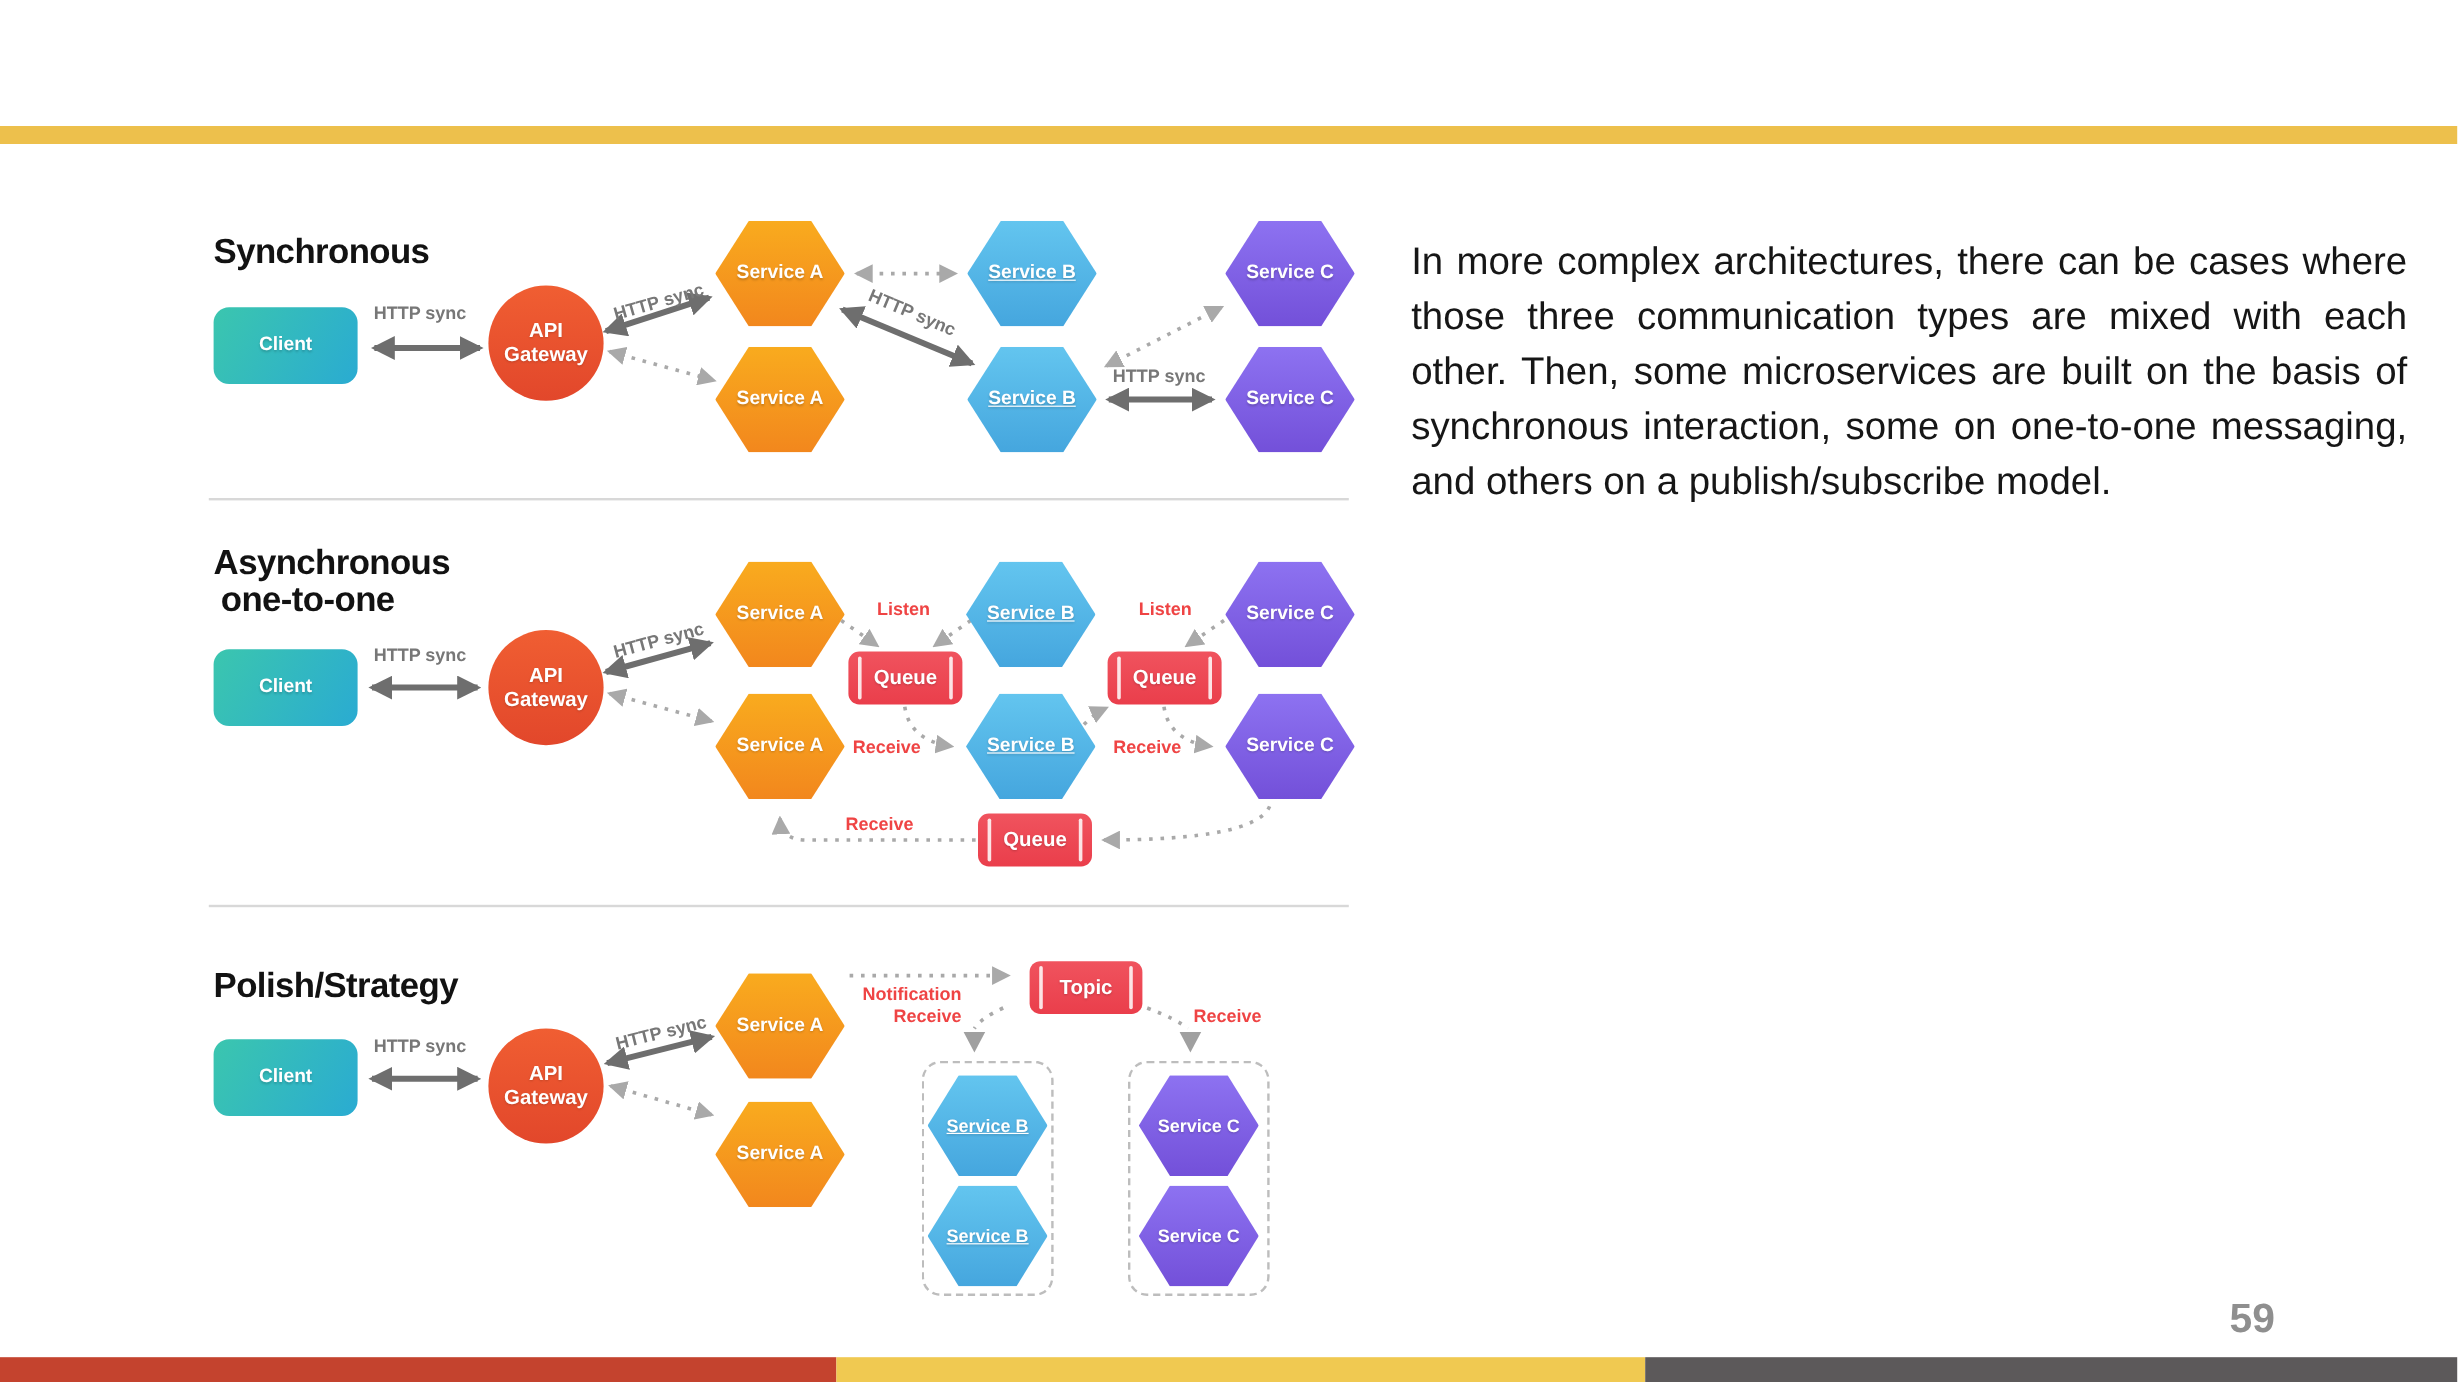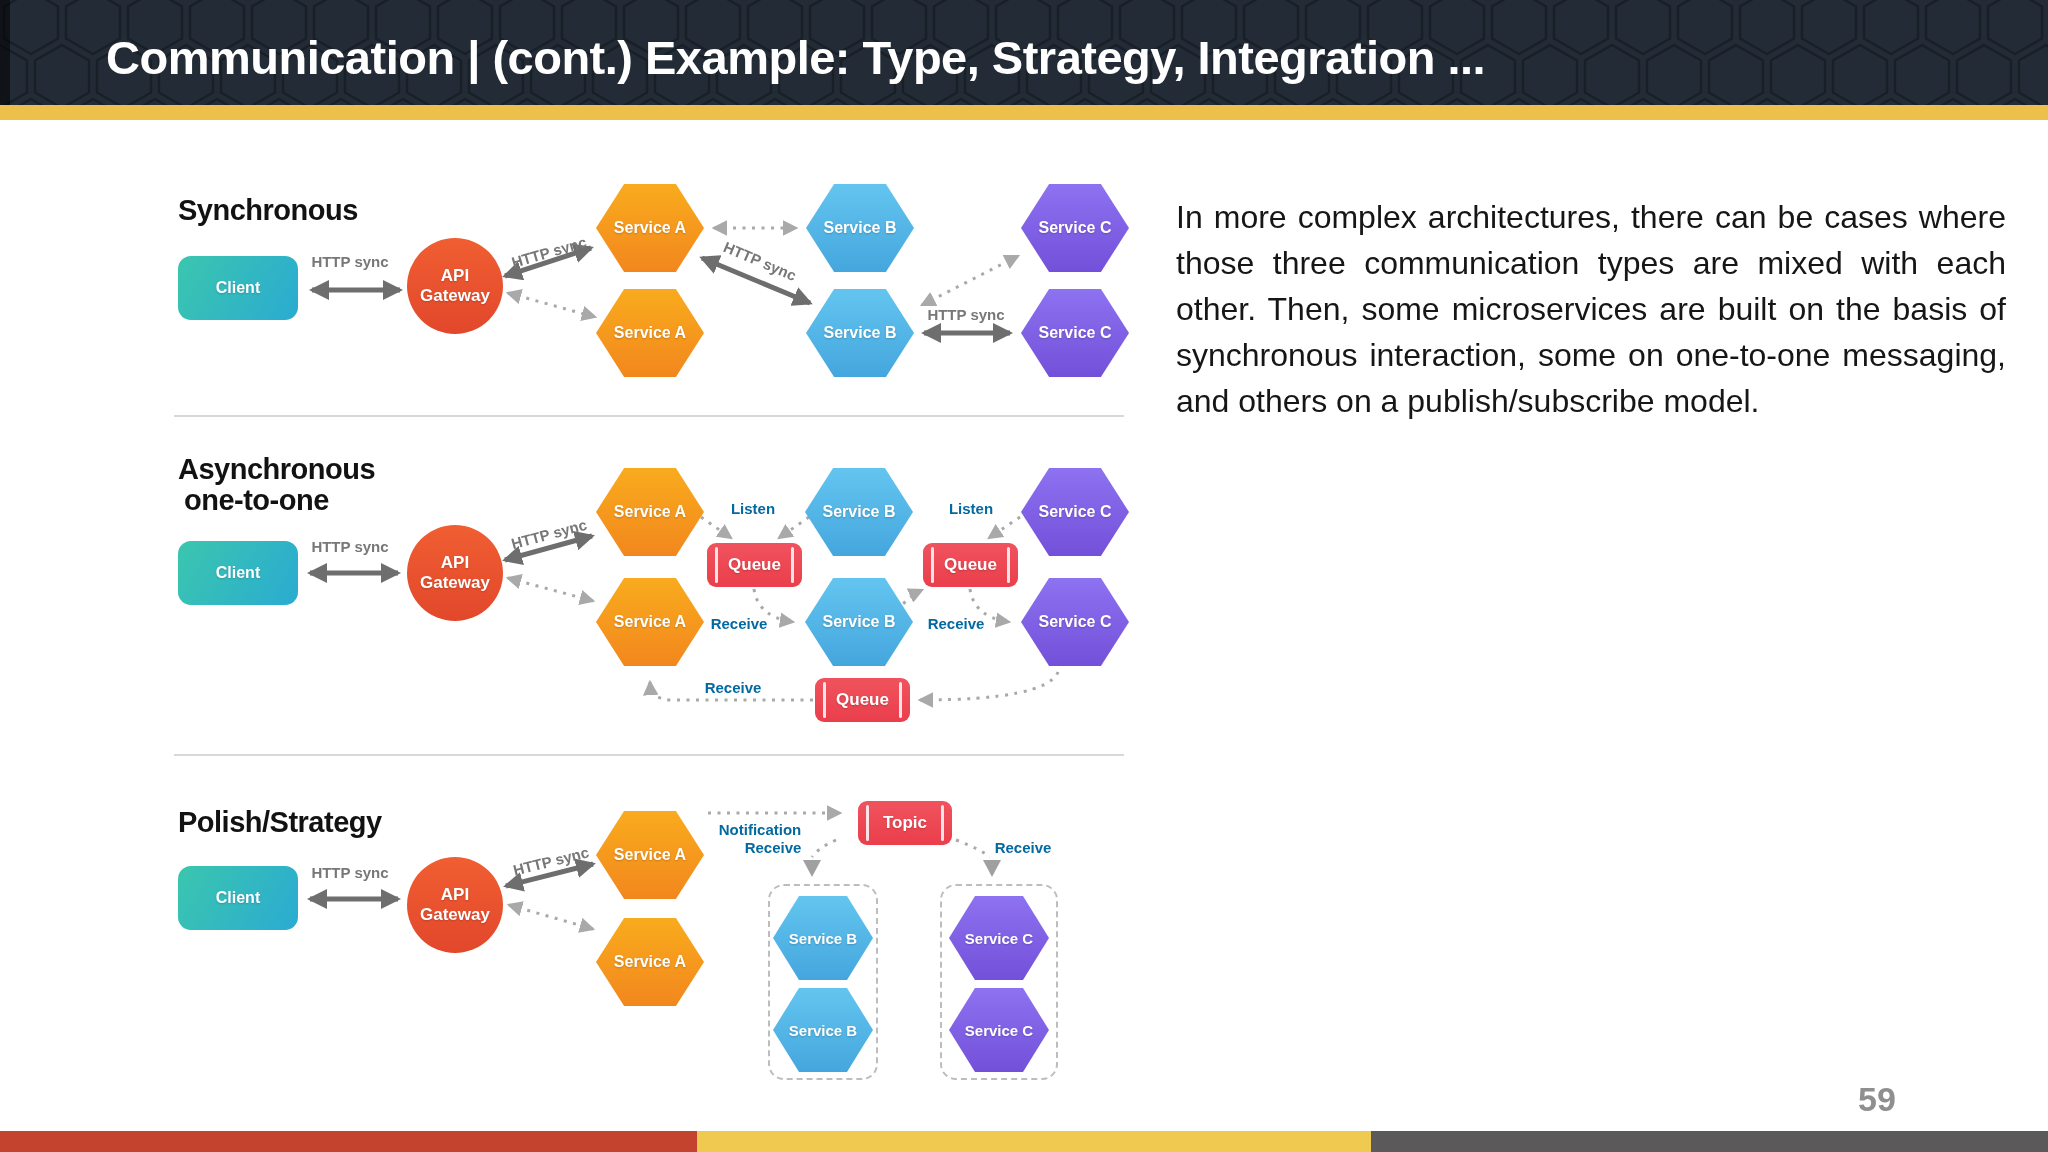--- a/index.html
+++ b/index.html
@@ -20,70 +20,52 @@
   .node-circle{position:absolute;width:96px;height:96px;border-radius:50%;color:#fff;font-weight:bold;
             font-size:17px;line-height:1.15;display:flex;align-items:center;justify-content:center;
             text-align:center;padding:0 10px;box-sizing:border-box;
             background:linear-gradient(180deg,#f05e32 0%,#e2472b 100%);
             text-shadow:0 1px 2px rgba(0,0,0,.18);}
   .hex{position:absolute;width:108px;height:88px;color:#fff;font-weight:bold;font-size:16px;
        display:flex;align-items:center;justify-content:center;white-space:nowrap;
        clip-path:polygon(26% 0%,74% 0%,100% 50%,74% 100%,26% 100%,0% 50%);
        text-shadow:0 1px 2px rgba(0,0,0,.2);}
   .hex-a{background:linear-gradient(180deg,#f9ab1e 0%,#f2871d 100%);}
-  .hex-b{background:linear-gradient(180deg,#63c5ef 0%,#45a6de 100%);}
+  .hex-b{background:linear-gradient(180deg,#63c5ef 0%,#45a6de 100%);text-decoration:underline;}
   .hex-c{background:linear-gradient(180deg,#8d72f1 0%,#7350d9 100%);}
   .hex-sm{width:100px;height:84px;font-size:15px;}
   .queue{position:absolute;width:95px;height:44px;border-radius:9px;color:#fff;font-weight:bold;
          font-size:17px;display:flex;align-items:center;justify-content:center;
          background:linear-gradient(180deg,#f0535e 0%,#ea3e4b 100%);
          text-shadow:0 1px 2px rgba(0,0,0,.2);}
   .queue::before,.queue::after{content:"";position:absolute;top:4px;bottom:4px;width:3px;
          background:rgba(255,255,255,.85);border-radius:2px;}
   .queue::before{left:8px;} .queue::after{right:8px;}
   .edge-label{position:absolute;color:#777777;font-weight:bold;font-size:15px;white-space:nowrap;}
-  .edge-label.lt{color:#0369a1;}
+  .edge-label.lt{color:#ef4444;}
   .group-box{position:absolute;border:2.5px dashed #bdbdbd;border-radius:16px;box-sizing:border-box;}
   .divider{position:absolute;left:174px;width:950px;height:2px;background:#d8d8d8;}
   .arrows{position:absolute;left:0;top:0;pointer-events:none;}
   .sl{stroke:#6e6e6e;stroke-width:5;fill:none;}
   .dt{stroke:#a9a9a9;stroke-width:3;stroke-dasharray:3 6.5;fill:none;}
   
   .para{position:absolute;left:1176px;top:194px;width:830px;font-size:32px;line-height:46px;
         color:#161616;text-align:justify;}
   .pageno{position:absolute;left:1858px;top:1080px;font-size:34px;color:#8f8f8f;font-weight:bold;}
   
   .fseg{position:absolute;top:1131px;height:21px;}
   .f-red{left:0;width:697px;background:#c4432e;}
   .f-yel{left:697px;width:674px;background:#f0c951;}
   .f-gry{left:1371px;width:677px;background:#5c595a;}
 </style>
 </head>
 <body>
 
 <div class="slide">
 
-  <div class="hdr">
-    <svg width="2048" height="105">
-      <defs>
-        <pattern id="hexpat" width="62" height="108" patternUnits="userSpaceOnUse">
-          <g fill="none" stroke="rgba(0,0,0,0.30)" stroke-width="2.5">
-            <path d="M31 -9 L58 6.5 L58 38.5 L31 54 L4 38.5 L4 6.5 Z"></path>
-            <path d="M0 45 L27 60.5 L27 92.5 L0 108 L-27 92.5 L-27 60.5 Z"></path>
-            <path d="M62 45 L89 60.5 L89 92.5 L62 108 L35 92.5 L35 60.5 Z"></path>
-            <path d="M31 99 L58 114.5 L58 146.5 L31 162 L4 146.5 L4 114.5 Z"></path>
-          </g>
-        </pattern>
-      </defs>
-      <rect width="2048" height="105" fill="#232c36"></rect>
-      <rect width="2048" height="105" fill="url(#hexpat)"></rect>
-      <rect width="10" height="105" fill="rgba(0,0,0,0.55)"></rect>
-    </svg>
-    <div class="title">Communication | (cont.) Example: Type, Strategy, Integration ...</div>
-  </div>
   <div class="accent"></div>
 
   <svg class="arrows" width="2048" height="1152">
     <defs>
       <marker id="mS" viewBox="0 0 10 10" refX="8.5" refY="5" markerWidth="4" markerHeight="4" orient="auto-start-reverse">
         <path d="M0 0 L10 5 L0 10 Z" fill="#6e6e6e"></path>
       </marker>
       <marker id="mD" viewBox="0 0 10 10" refX="8.5" refY="5" markerWidth="5.2" markerHeight="5.2" orient="auto-start-reverse">
         <path d="M0 0 L10 5 L0 10 Z" fill="#a9a9a9"></path>
       </marker>

